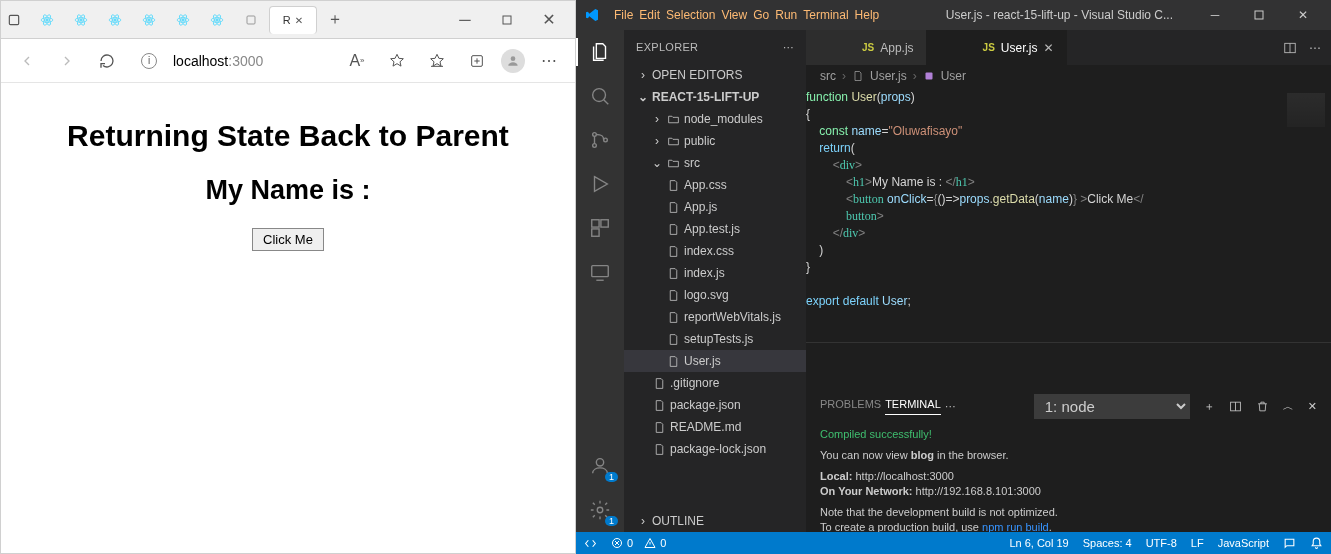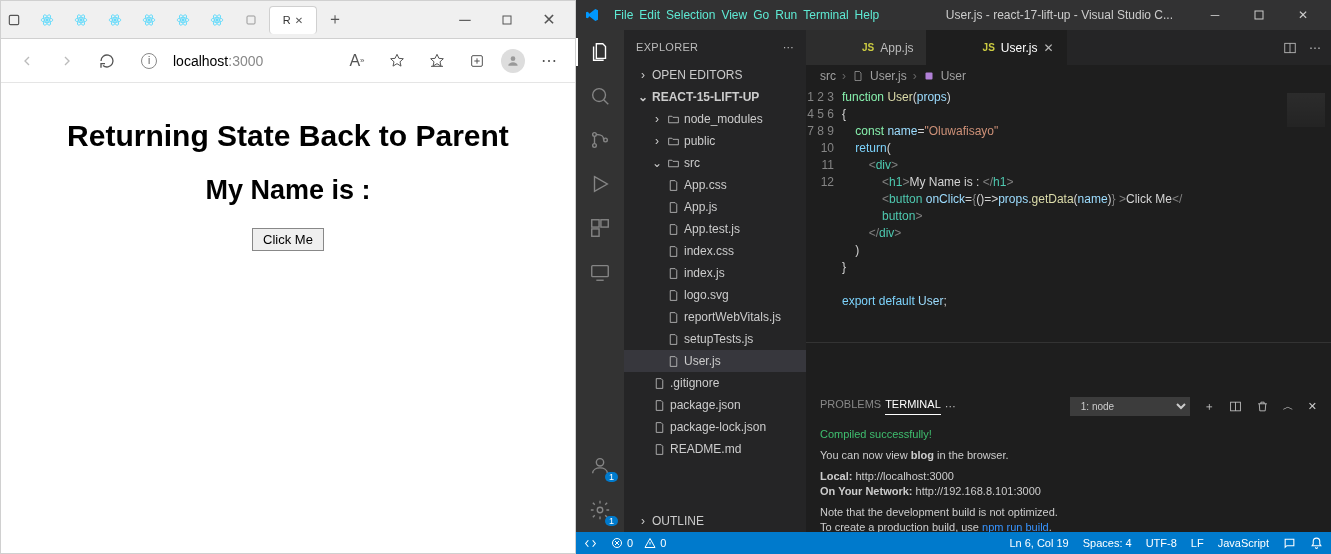--- a/index.html
+++ b/index.html
@@ -30,21 +30,21 @@
 
 .page { flex: 1; display: flex; flex-direction: column; align-items: center; padding-top: 36px; gap: 22px; }
 .page h1 { font-size: 30px; font-weight: 700; }
 .page h2 { font-size: 27px; font-weight: 700; }
 .page button { font-size: 13px; padding: 3px 10px; background: #efefef; border: 1px solid #888; }
 
 
 .vscode { flex: 1; display: flex; flex-direction: column; background: #1e1e1e; color: #ccc; font-size: 12px; }
 .title-bar { height: 30px; background: #323233; display: flex; align-items: center; padding: 0 8px; gap: 14px; }
 .title-bar .vsc-logo { color: #0098ff; }
-.title-bar .menus { display: flex; gap: 6px; color: #5eead4; }
+.title-bar .menus { display: flex; gap: 6px; color: #fdba74; }
 .title-bar .title-text { margin-left: auto; margin-right: 8px; color: #ccc; white-space: nowrap; overflow: hidden; text-overflow: ellipsis; max-width: 260px; }
 .title-bar .win-ctrl2 { display: flex; gap: 4px; }
 .title-bar .win-ctrl2 div { width: 40px; display: flex; align-items: center; justify-content: center; color: #ccc; }
 
 .vscode-body { flex: 1; display: flex; min-height: 0; }
 .activity-bar { width: 48px; background: #333; display: flex; flex-direction: column; align-items: center; padding-top: 10px; gap: 20px; }
 .activity-bar .ab { width: 24px; height: 24px; color: #858585; position: relative; display:flex; align-items:center; justify-content:center;}
 .activity-bar .ab.active { color: #fff; }
 .activity-bar .ab.active::before { content:""; position:absolute; left:-12px; top:-2px; bottom:-2px; width:2px; background:#fff; }
 .activity-bar .ab .badge { position:absolute; bottom:-4px; right:-6px; background:#007acc; color:#fff; border-radius:8px; font-size:9px; padding:0 4px; }
@@ -73,32 +73,32 @@
 .breadcrumb .sep { color:#666; }
 
 .code { flex: 1; display: flex; background: #1e1e1e; font-family: Consolas, monospace; font-size: 12px; line-height: 17px; position: relative; overflow:hidden;}
 .gutter { width: 36px; text-align: right; color: #858585; padding: 2px 8px 0 0; user-select:none;}
 .lines { padding-top: 2px; white-space: pre; color:#d4d4d4; }
 .tok-kw { color: #7dd3fc; }
 .tok-kw2 { color: #86efac; }
 .tok-fn { color: #dcdcaa; }
 .tok-str { color: #ce9178; }
 .tok-var { color: #9cdcfe; }
-.tok-tag { color: #4ec9b0; }
+.tok-tag { color: #4ec9b0; font-family: Liberation Serif, serif; }
 .tok-punc { color: #808080; }
 .minimap { position:absolute; right:0; top:0; width:50px; height:100%; background:#1e1e1e; opacity:.5;}
 .minimap .mm { position:absolute; top:6px; right:6px; width:38px; height:34px; background:linear-gradient(#3a3a3a,#2a2a2a); }
 
 .panel { height: 190px; border-top: 1px solid #333; display: flex; flex-direction: column; background:#1e1e1e;}
 .panel-tabs { height: 30px; display: flex; align-items: center; gap: 4px; padding: 0 14px; color:#888; font-size:11px;margin-top:48px; }
 .panel-tabs .ptab { padding-bottom:4px; cursor:default;}
 .panel-tabs .ptab.active { color:#fff; border-bottom:1px solid #fff;}
 .panel-tabs .dots { color:#bbb; letter-spacing:2px;}
 .panel-tabs .right { margin-left:auto; display:flex; align-items:center; gap:14px; color:#ccc;}
-.panel-tabs select { background:#3c3c3c; color:#ccc; border:1px solid #3c3c3c; font-size:10px; padding:2px 6px; width:120px;}
+.panel-tabs select { background:#3c3c3c; color:#ccc; border:1px solid #3c3c3c; font-size:15px; padding:2px 6px; width:156px;}
 .term { flex:1; padding: 6px 14px; font-family: Consolas, monospace; font-size: 11px; line-height: 15px; color:#ccc; overflow:hidden;}
 .term .ok { color:#3fbf6f; }
 .term .em { font-weight:700; }
 .term .link { color:#3794ff; }
 .term .cursor { display:inline-block; width:6px; height:12px; border:1px solid #ccc;}
 
 .status-bar { height: 22px; background: #007acc; color: #fff; display: flex; align-items: center; font-size: 11px; padding: 0 8px; gap: 14px; }
 .status-bar .spacer { flex:1; }
 .status-bar .sitem { display:flex; align-items:center; gap:4px;}
 
@@ -250,21 +250,21 @@
     <div class="menus">
       <span>File</span>
       <span>Edit</span>
       <span>Selection</span>
       <span>View</span>
       <span>Go</span>
       <span>Run</span>
       <span>Terminal</span>
       <span>Help</span>
     </div>
-    <span class="title-text">User.js - react-17-lift-up - Visual Studio C...</span>
+    <span class="title-text">User.js - react-15-lift-up - Visual Studio C...</span>
     <div class="win-ctrl2">
       <div>─</div>
       <div>
           <svg width="10" height="10" viewBox="0 0 10 10" fill="none" stroke="currentColor">
             <rect x="1" y="1" width="8" height="8"></rect>
           </svg>
         </div>
       <div>✕</div>
     </div>
   </div>
@@ -458,29 +458,29 @@
               </svg>
             </span>
             <span>package.json</span>
           </div>
           <div class="sb-row indent1">
             <span class="ficon">
               <svg width="13" height="13" viewBox="0 0 24 24" fill="none" stroke="currentColor" stroke-width="1.5">
                 <path d="M6 3h9l3 3v15H6z"></path>
               </svg>
             </span>
+            <span>README.md</span>
+          </div>
+          <div class="sb-row indent1">
+            <span class="ficon">
+              <svg width="13" height="13" viewBox="0 0 24 24" fill="none" stroke="currentColor" stroke-width="1.5">
+                <path d="M6 3h9l3 3v15H6z"></path>
+              </svg>
+            </span>
             <span>package-lock.json</span>
-          </div>
-          <div class="sb-row indent1">
-            <span class="ficon">
-              <svg width="13" height="13" viewBox="0 0 24 24" fill="none" stroke="currentColor" stroke-width="1.5">
-                <path d="M6 3h9l3 3v15H6z"></path>
-              </svg>
-            </span>
-            <span>README.md</span>
           </div>
         </div>
       <div class="sb-row" style="margin-top:auto;">
           <span class="chev">›</span>
           <span class="bold">OUTLINE</span>
         </div>
     </div>
 
     <div class="editor-area">
       <div class="editor-tabs">
@@ -515,33 +515,20 @@
         <span>User.js</span>
           <span class="sep">›</span>
         <span class="ficon" style="color:#b180d7;">
             <svg width="12" height="12" viewBox="0 0 24 24" fill="currentColor">
               <rect x="5" y="5" width="14" height="14" rx="2"></rect>
             </svg>
           </span>
         <span>User</span>
       </div>
       <div class="code">
-        <div class="gutter" id="gutter">1
-2
-3
-4
-5
-6
-7
-8
-9
-10
-11
-12
-</div>
         <div class="lines" id="code-lines"><span class="tok-kw2">function</span> <span class="tok-fn">User</span>(<span class="tok-var">props</span>)
 {
     <span class="tok-kw2">const</span> <span class="tok-var">name</span>=<span class="tok-str">"Oluwafisayo"</span>
     <span class="tok-kw">return</span>(
         <span class="tok-punc">&lt;</span><span class="tok-tag">div</span><span class="tok-punc">&gt;</span>
             <span class="tok-punc">&lt;</span><span class="tok-tag">h1</span><span class="tok-punc">&gt;</span>My Name is : <span class="tok-punc">&lt;/</span><span class="tok-tag">h1</span><span class="tok-punc">&gt;</span>
             <span class="tok-punc">&lt;</span><span class="tok-tag">button</span> <span class="tok-var">onClick</span>=<span class="tok-punc">{</span>()=&gt;<span class="tok-var">props</span>.<span class="tok-fn">getData</span>(<span class="tok-var">name</span>)<span class="tok-punc">}</span> <span class="tok-punc">&gt;</span>Click Me<span class="tok-punc">&lt;/</span>
             <span class="tok-tag">button</span><span class="tok-punc">&gt;</span>
         <span class="tok-punc">&lt;/</span><span class="tok-tag">div</span><span class="tok-punc">&gt;</span>
     )

